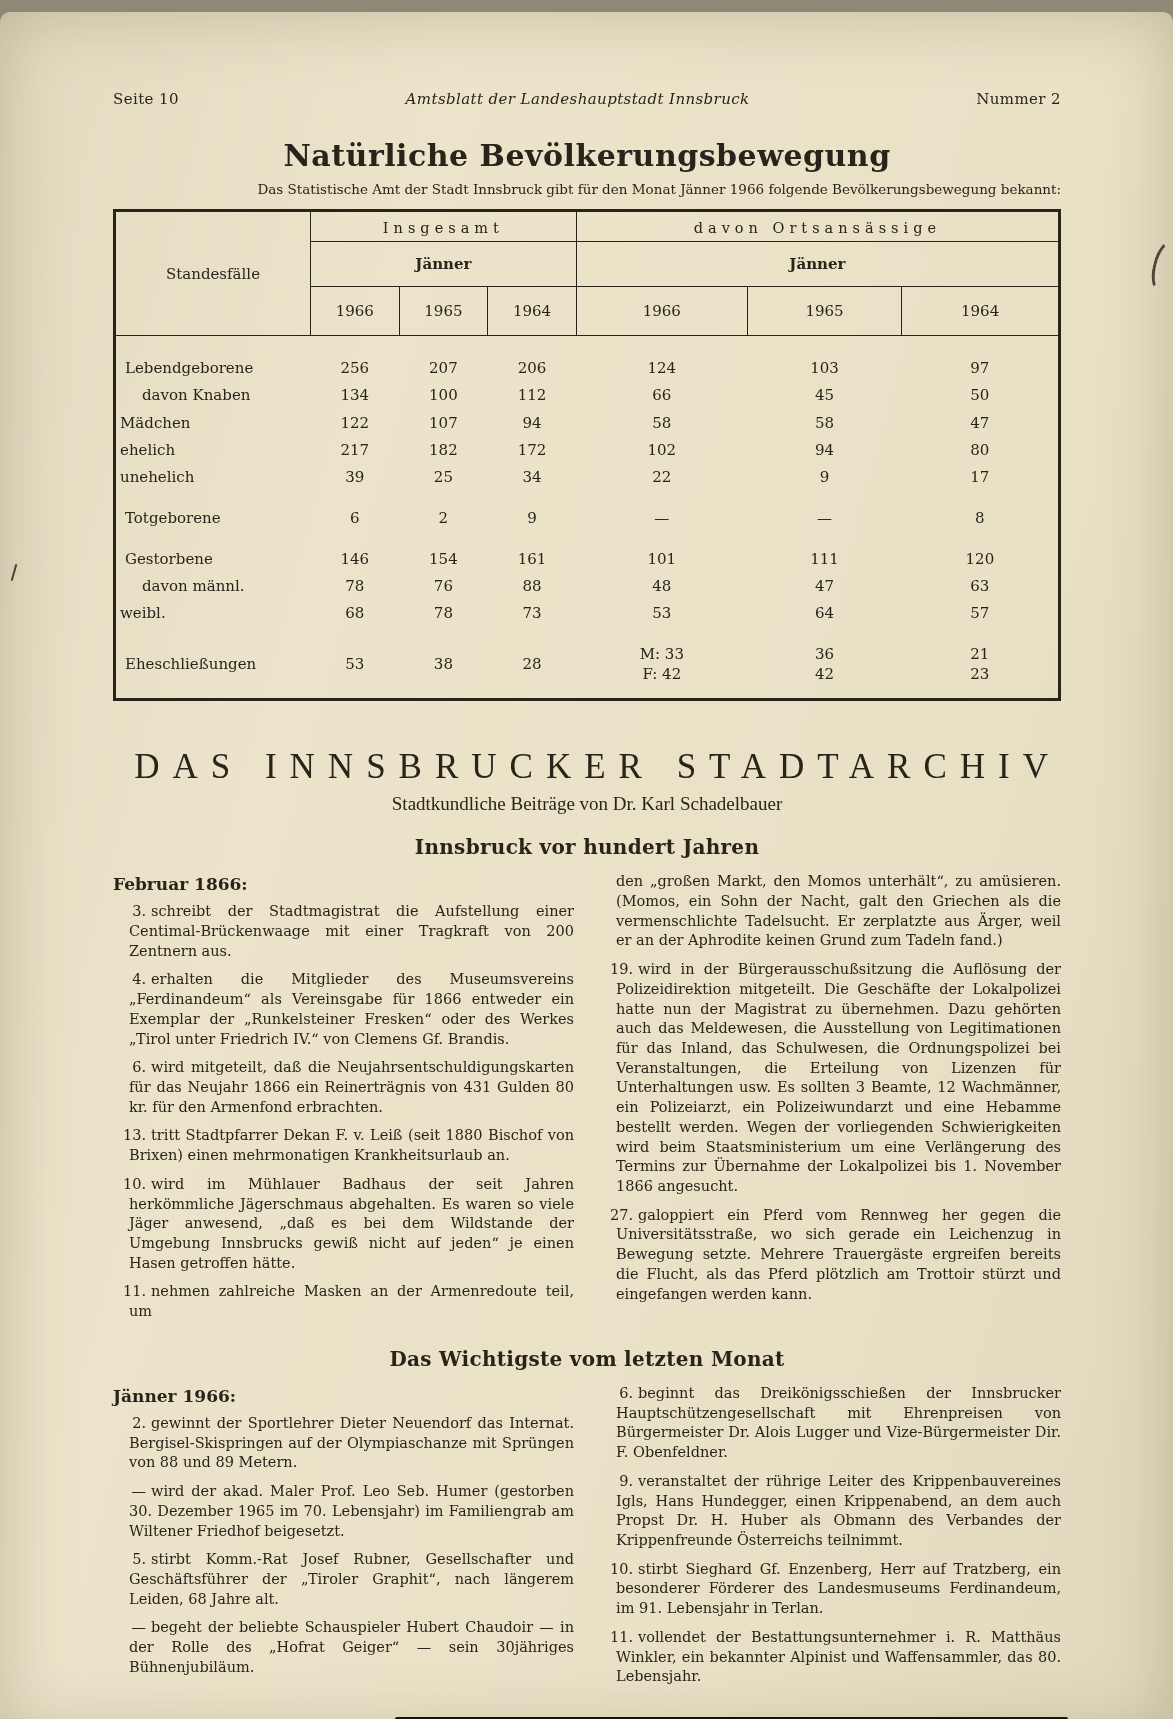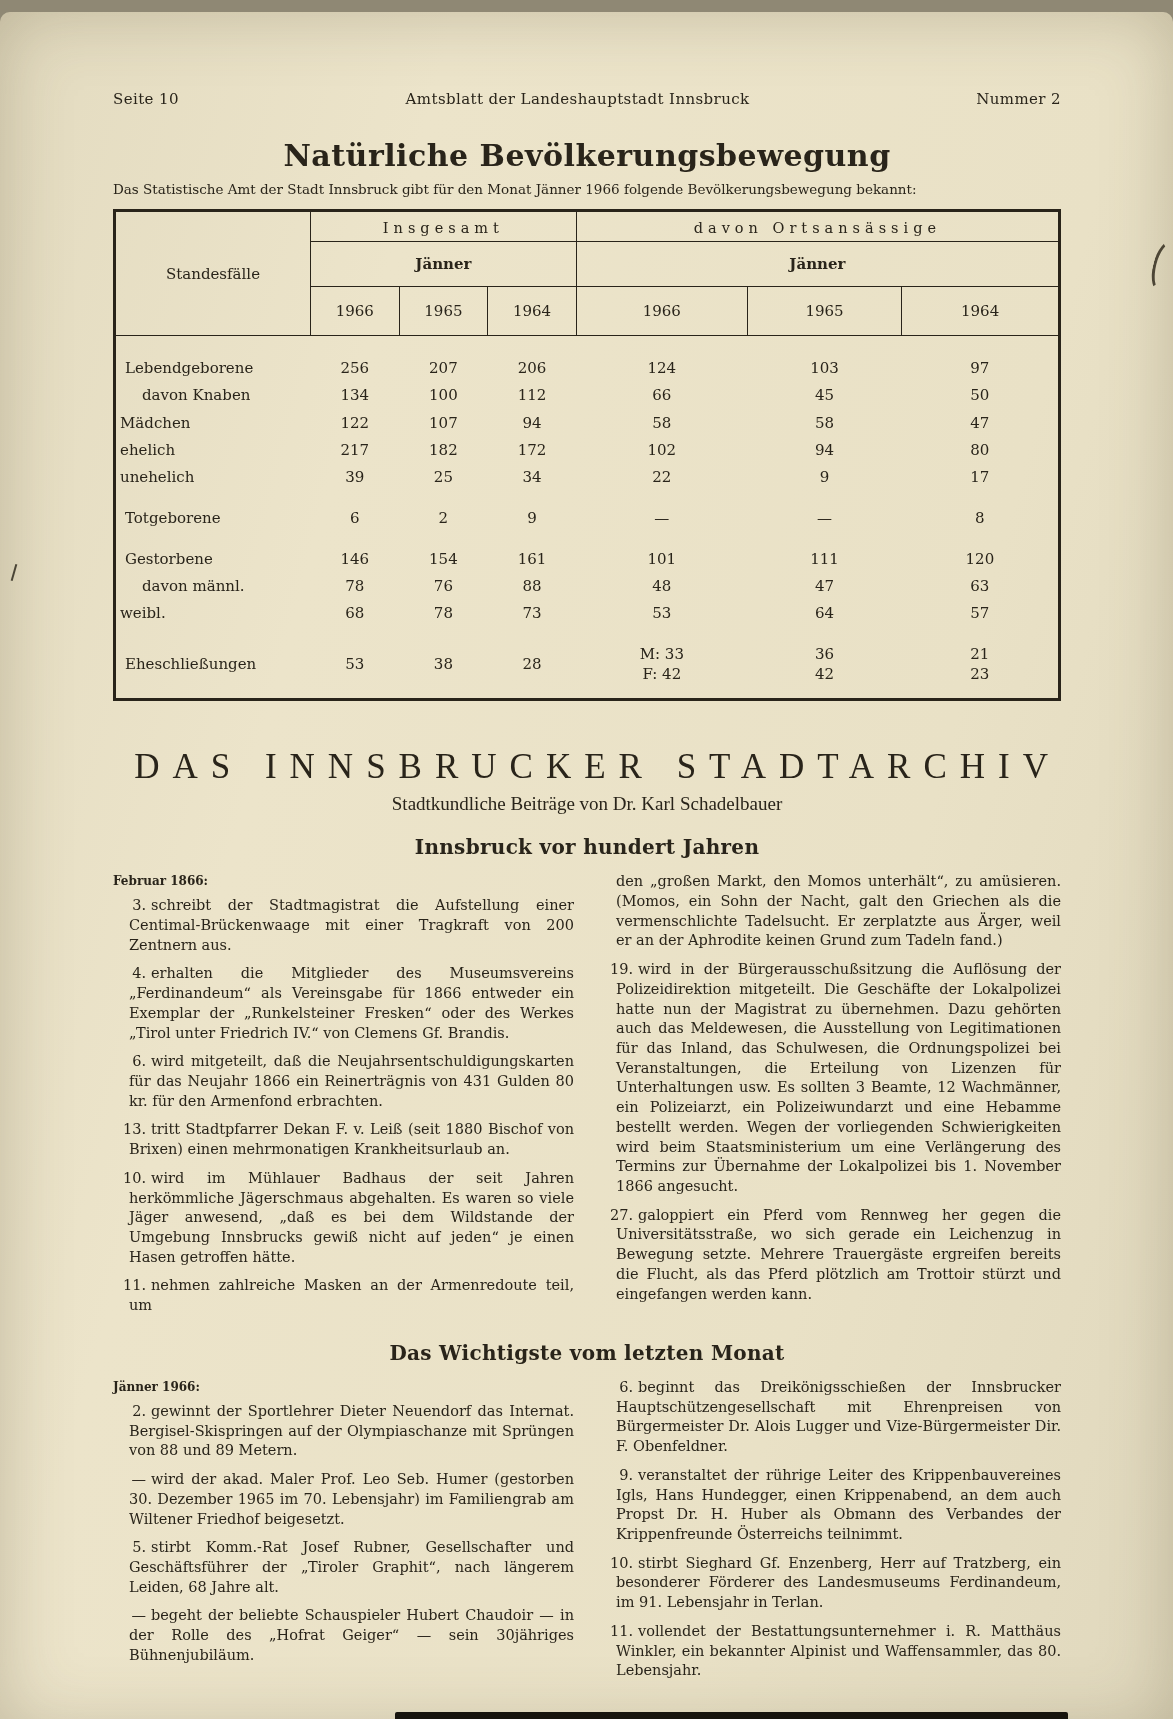--- a/index.html
+++ b/index.html
@@ -22,28 +22,28 @@
     background:linear-gradient(105deg,#e3dbc0 0%,#ece4ca 28%,#e9e1c6 70%,#e0d8bd 100%);
     box-shadow:inset 0 0 70px rgba(90,80,50,.28);
     overflow:hidden;
     border-radius:10px;
   }
   
   .masthead{
     display:flex;justify-content:space-between;align-items:baseline;
     font-size:15px;letter-spacing:.4px;
   }
-  .mh-center{flex:1;text-align:center;}
+  .mh-center{flex:1;text-align:center;font-style:italic;}
   
   .stats-title{
     text-align:center;font-size:30px;font-weight:bold;
     margin:30px 0 8px;letter-spacing:.5px;
   }
   .stats-subtitle{
-    text-align:left;font-size:13.5px;margin:0 0 12px;
+    text-align:right;font-size:13.5px;margin:0 0 12px;
   }
   
   .pop-table{
     width:100%;border-collapse:collapse;
     border:3px solid var(--ink);
     font-size:15px;
   }
   .pop-table th{font-weight:normal;padding:13px 4px;}
   .pop-table .corner{
     border-right:1.5px solid var(--ink);
@@ -85,21 +85,21 @@
     text-align:center;
     font-family:"Liberation Serif","DejaVu Serif",serif;
     font-size:19px;margin:4px 0 20px;
   }
   .section-heading{
     text-align:center;font-size:20px;font-weight:bold;
     margin:16px 0 13px;letter-spacing:.3px;
   }
   .columns{display:flex;gap:26px;align-items:flex-start;}
   .col{flex:1;min-width:0;}
-  .col-intro{margin:2px 0 8px;font-size:12px;font-weight:bold;}
+  .col-intro{margin:2px 0 8px;font-size:17px;font-weight:bold;}
   .lead,.entry{
     margin:0 0 9px 16px;
     font-size:14.5px;line-height:1.36;text-align:justify;
   }
   .num{
     float:left;width:38px;margin-left:-16px;padding-right:5px;
     box-sizing:border-box;text-align:right;
   }
   
   .scan-bar{

